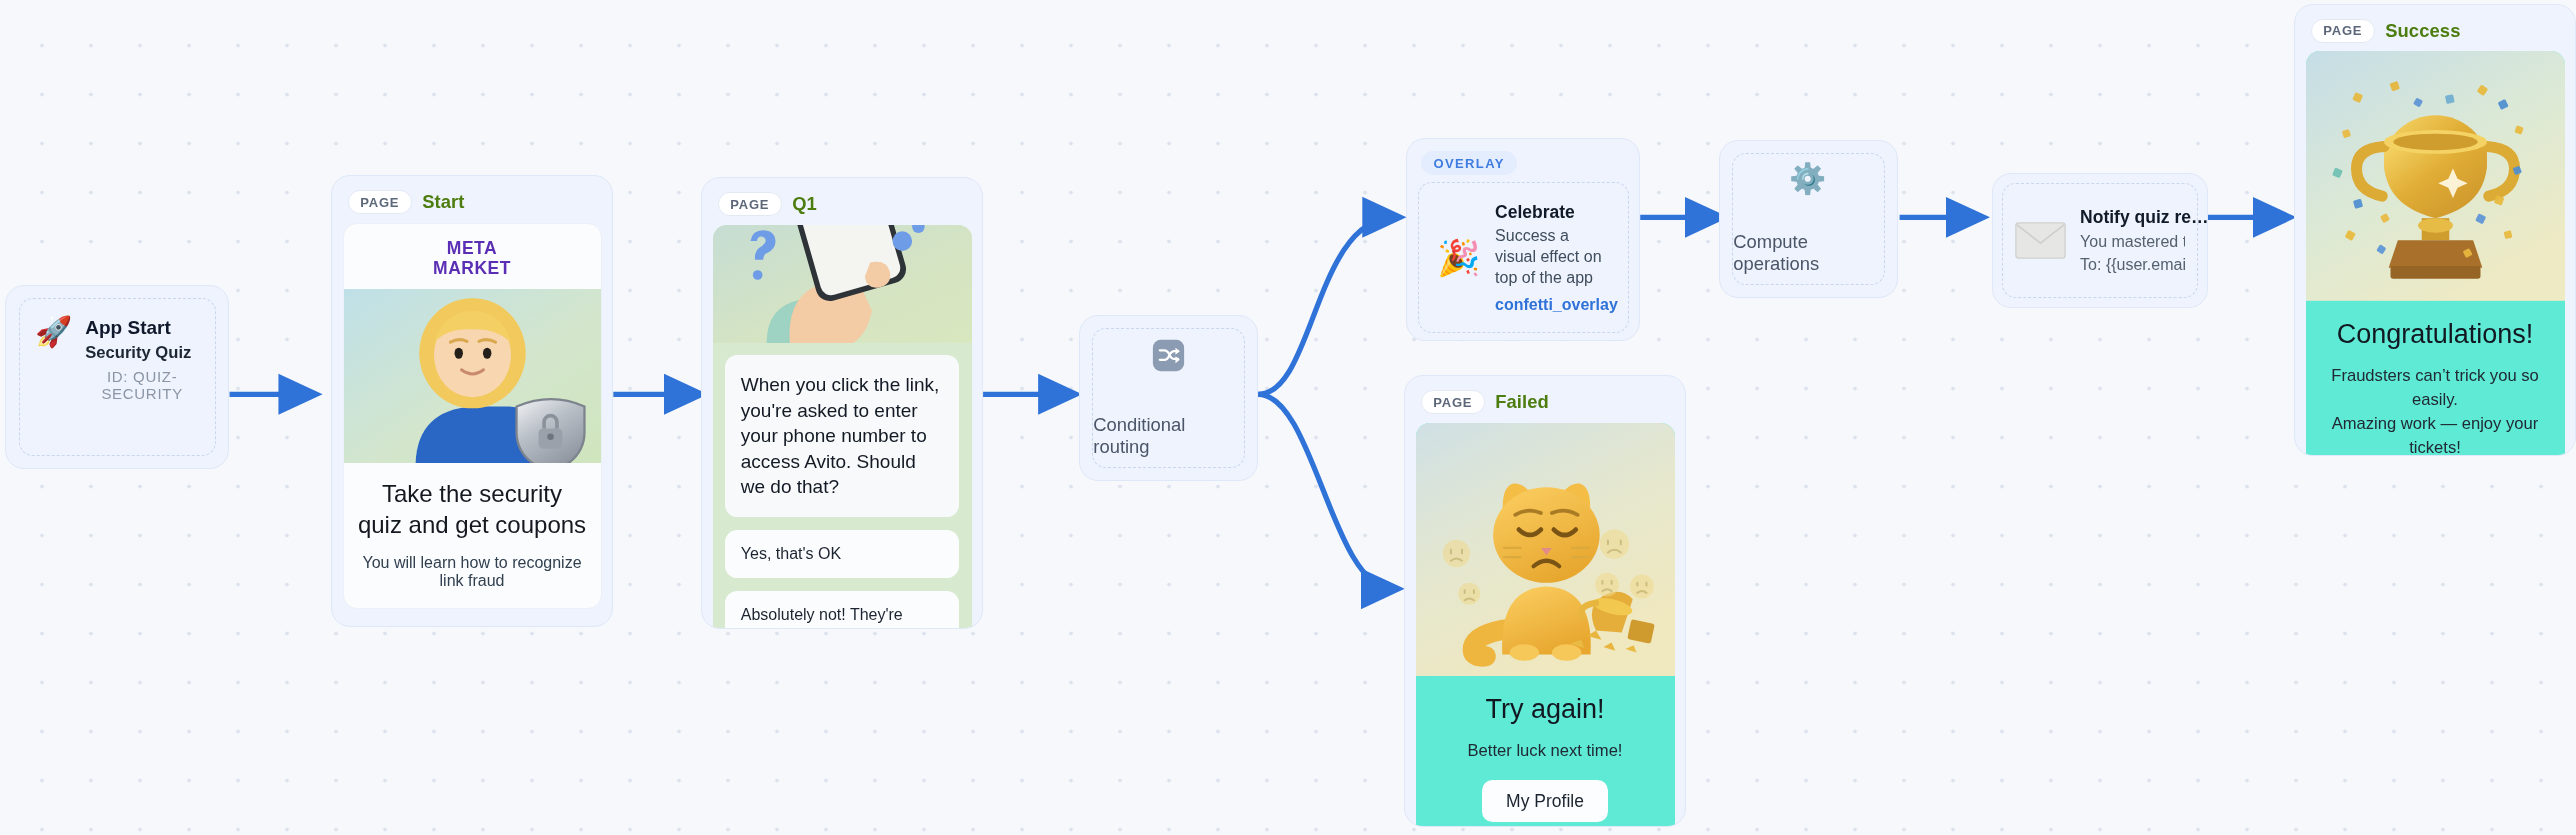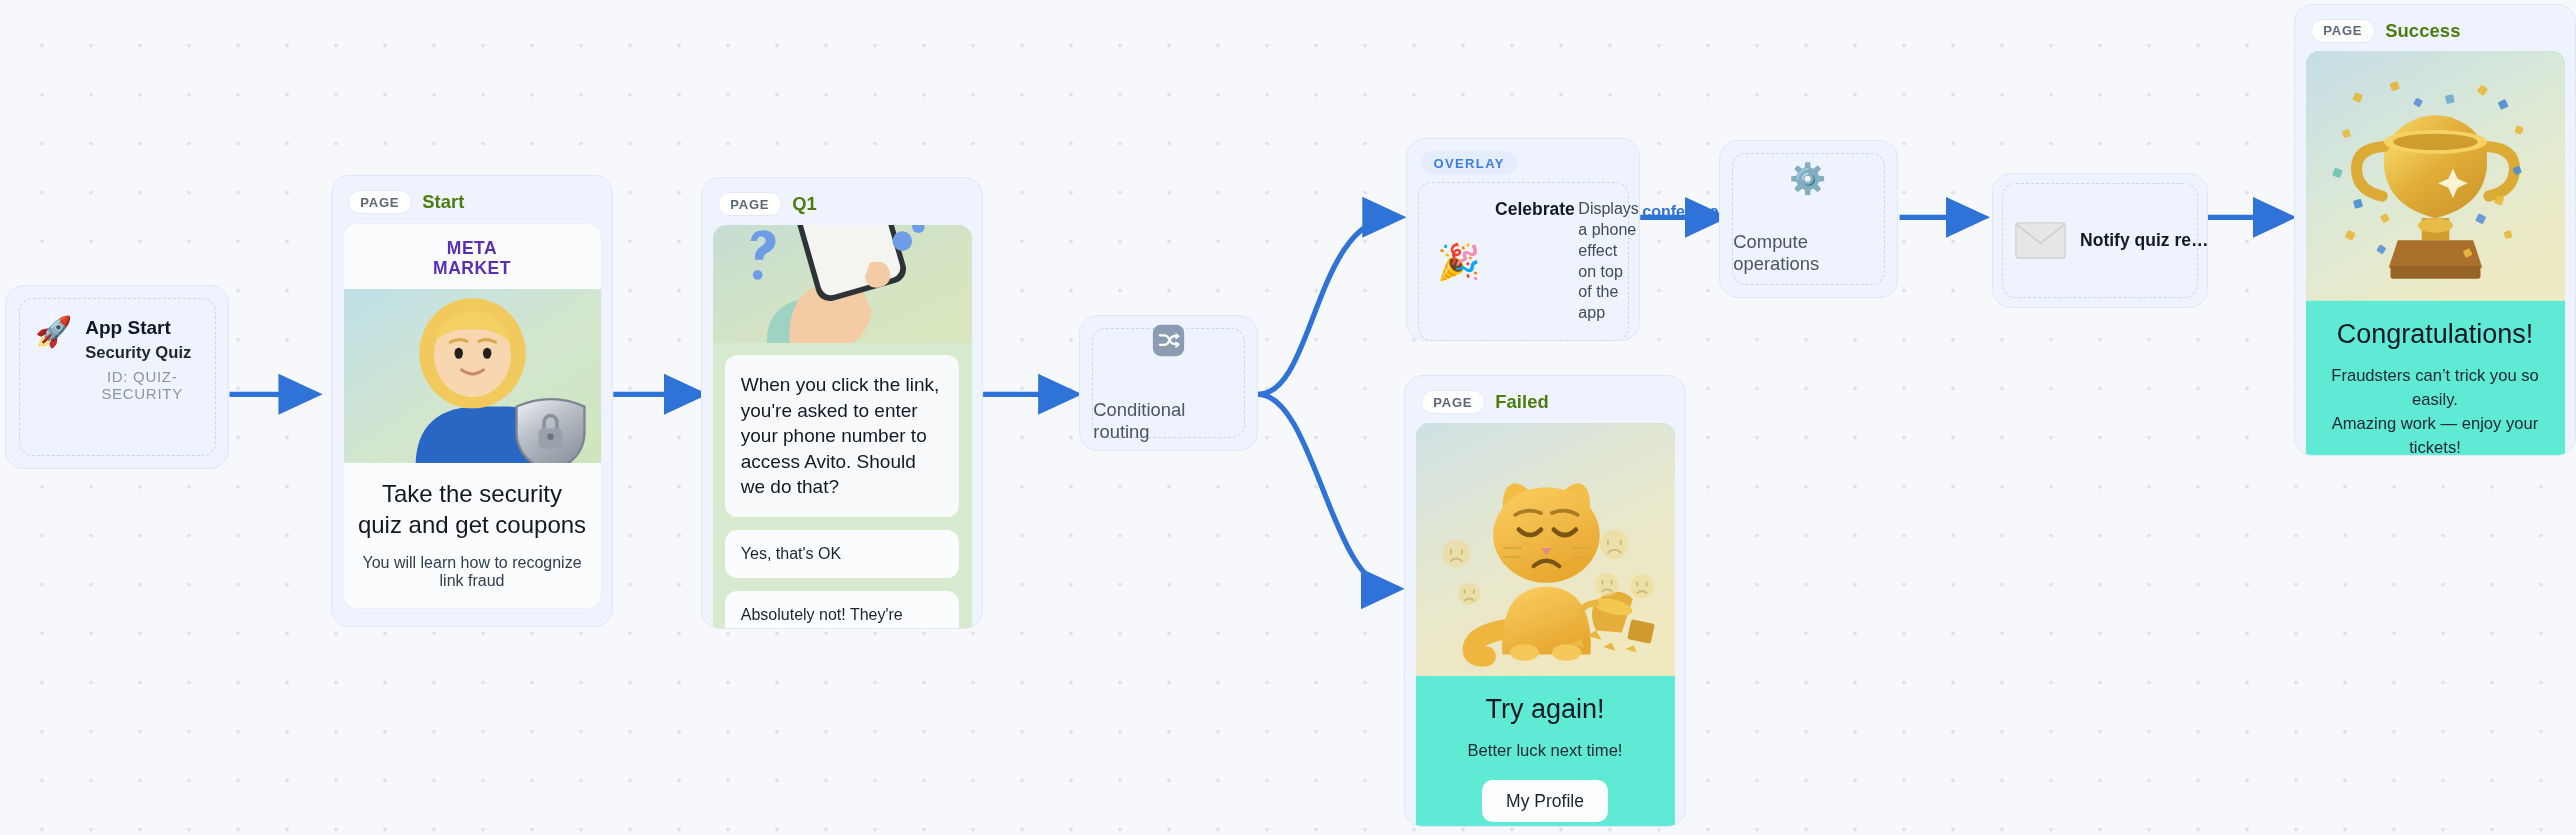--- a/index.html
+++ b/index.html
@@ -92,21 +92,21 @@
   }
 
   
   .act { display: flex; flex-direction: column; align-items: center; justify-content: center; height: 100%; }
   .act-icon { font-size: 30px; line-height: 1; margin-bottom: 37px; }
   .act-label { font-size: 18.4px; color: #4a5568; }
 
   
   .row-node { display: flex; align-items: center; gap: 14px; height: 100%; padding: 16px 19px; }
   .row-emoji { font-size: 35px; line-height: 1; flex: 0 0 auto; }
-  .row-txt { display: flex; flex-direction: row; gap: 3.5px; min-width: 0; }
+  .row-txt { display: flex; flex-direction: column; gap: 3.5px; min-width: 0; }
   .row-title { font-size: 17.5px; font-weight: 700; color: #111a28; white-space: nowrap; }
   .row-desc { font-size: 16px; line-height: 1.3; color: #3e4c5c; }
   .row-code { font-size: 16px; font-weight: 700; color: #2f72d8; margin-top: 3.5px; }
   .row-meta { font-size: 16px; color: #55616f; white-space: nowrap; overflow: hidden; }
 
   .env { width: 51px; height: 37px; flex: 0 0 auto; }
 </style>
 </head>
 <body>
 
@@ -226,21 +226,21 @@
           <circle cx="212" cy="18" r="11"></circle>
           <circle cx="230" cy="2" r="7"></circle>
         </g>
       </svg>
       <div class="q-block">When you click the link, you're asked to enter your phone number to access Avito. Should we do that?</div>
       <div class="q-opt">Yes, that's OK</div>
       <div class="q-opt">Absolutely not! They're scammers.</div>
     </div>
   </div>
 
-  <div class="node" style="left:1079px; top:315px; width:179px; height:136px;">
+  <div class="node" style="left:1079px; top:315px; width:179px; height:166px;">
     <div class="node-inner-dashed act">
       <div class="act-icon">
         <svg width="33" height="33" viewBox="0 0 38 38">
           <rect x="1" y="1" width="36" height="36" rx="9" fill="#8b9bb2"></rect>
           <g stroke="#fff" stroke-width="2.6" fill="none" stroke-linecap="round">
             <path d="M9 13 h5 q4 0 6 5 q2 5 6 5 h4"></path>
             <path d="M9 24 h5 q4 0 6-5 q2-5 6-5 h4"></path>
           </g>
           <path d="M27 10 l5 4 l-5 4 z" fill="#fff"></path>
           <path d="M27 20 l5 4 l-5 4 z" fill="#fff"></path>
@@ -251,21 +251,21 @@
   </div>
 
   <div class="node" style="left:1406px; top:138px; width:234px; height:203px; padding:10.5px;">
     <div class="node-head" style="padding:1.8px 1.8px 7px 3.5px;">
       <span class="pill overlay-pill">OVERLAY</span>
     </div>
     <div class="node-inner-dashed row-node" style="height:auto; min-height:151px;">
       <div class="row-emoji">🎉</div>
       <div class="row-txt">
         <div class="row-title">Celebrate</div>
-        <div class="row-desc">Displays a phone effect on top of the app</div>
+        <div class="row-desc">Success a visual effect on top of the app</div>
         <div class="row-code">confetti_overlay</div>
       </div>
     </div>
   </div>
 
   <div class="node" style="left:1719px; top:140px; width:179px; height:158px;">
     <div class="node-inner-dashed act">
       <div class="act-icon">⚙️</div>
       <div class="act-label">Compute operations</div>
     </div>

